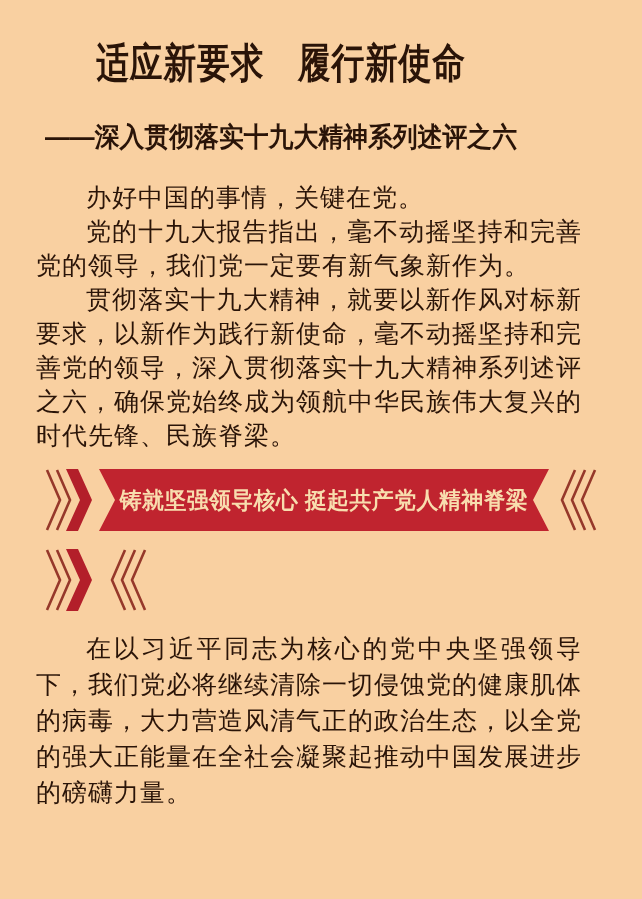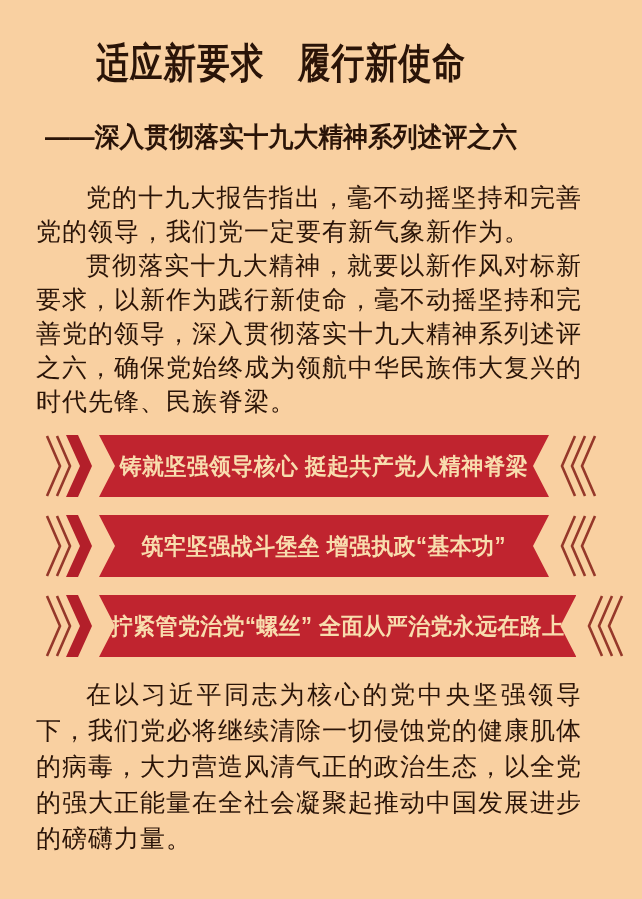--- a/index.html
+++ b/index.html
@@ -98,20 +98,21 @@
 <body>
 
 <div class="poster">
 
   <div class="header">
     <h1 class="title">适应新要求　履行新使命</h1>
     <h2 class="subtitle">——深入贯彻落实十九大精神系列述评之六</h2>
   </div>
 
   <div class="article article-top">
+    <p>办好中国的事情，关键在党。</p>
     <p>党的十九大报告指出，毫不动摇坚持和完善党的领导，我们党一定要有新气象新作为。</p>
     <p>贯彻落实十九大精神，就要以新作风对标新要求，以新作为践行新使命，毫不动摇坚持和完善党的领导，深入贯彻落实十九大精神系列述评之六，确保党始终成为领航中华民族伟大复兴的时代先锋、民族脊梁。</p>
   </div>
 
   <div class="banners">
 
     <div class="banner-row">
       <svg class="chev chev-left" width="52" height="62" viewBox="0 0 52 62">
         <path class="line" d="M3 1 L16 31 L3 61"></path>
         <path class="line" d="M13 1 L26 31 L13 61"></path>
@@ -126,45 +127,27 @@
         <path class="line" d="M43 1 L30 31 L43 61"></path>
       </svg>
     </div>
 
     <div class="banner-row">
       <svg class="chev chev-left" width="52" height="62" viewBox="0 0 52 62">
         <path class="line" d="M3 1 L16 31 L3 61"></path>
         <path class="line" d="M13 1 L26 31 L13 61"></path>
         <polygon class="solid" points="22,0 34,0 48,31 34,62 22,62 36,31"></polygon>
       </svg>
-      <div class="banner-body">
-        <span class="banner-label">筑牢坚强战斗堡垒 增强执政“基本功”</span>
-      </div>
       <svg class="chev chev-right" width="46" height="62" viewBox="0 0 46 62">
         <path class="line" d="M23 1 L10 31 L23 61"></path>
         <path class="line" d="M33 1 L20 31 L33 61"></path>
         <path class="line" d="M43 1 L30 31 L43 61"></path>
       </svg>
     </div>
 
-    <div class="banner-row">
-      <svg class="chev chev-left" width="52" height="62" viewBox="0 0 52 62">
-        <path class="line" d="M3 1 L16 31 L3 61"></path>
-        <path class="line" d="M13 1 L26 31 L13 61"></path>
-        <polygon class="solid" points="22,0 34,0 48,31 34,62 22,62 36,31"></polygon>
-      </svg>
-      <div class="banner-body">
-        <span class="banner-label">拧紧管党治党“螺丝” 全面从严治党永远在路上</span>
-      </div>
-      <svg class="chev chev-right" width="46" height="62" viewBox="0 0 46 62">
-        <path class="line" d="M23 1 L10 31 L23 61"></path>
-        <path class="line" d="M33 1 L20 31 L33 61"></path>
-        <path class="line" d="M43 1 L30 31 L43 61"></path>
-      </svg>
-    </div>
 
   </div>
 
   <div class="article article-bottom">
     <p>在以习近平同志为核心的党中央坚强领导下，我们党必将继续清除一切侵蚀党的健康肌体的病毒，大力营造风清气正的政治生态，以全党的强大正能量在全社会凝聚起推动中国发展进步的磅礴力量。</p>
   </div>
 
 </div>
 
 </body></html>

